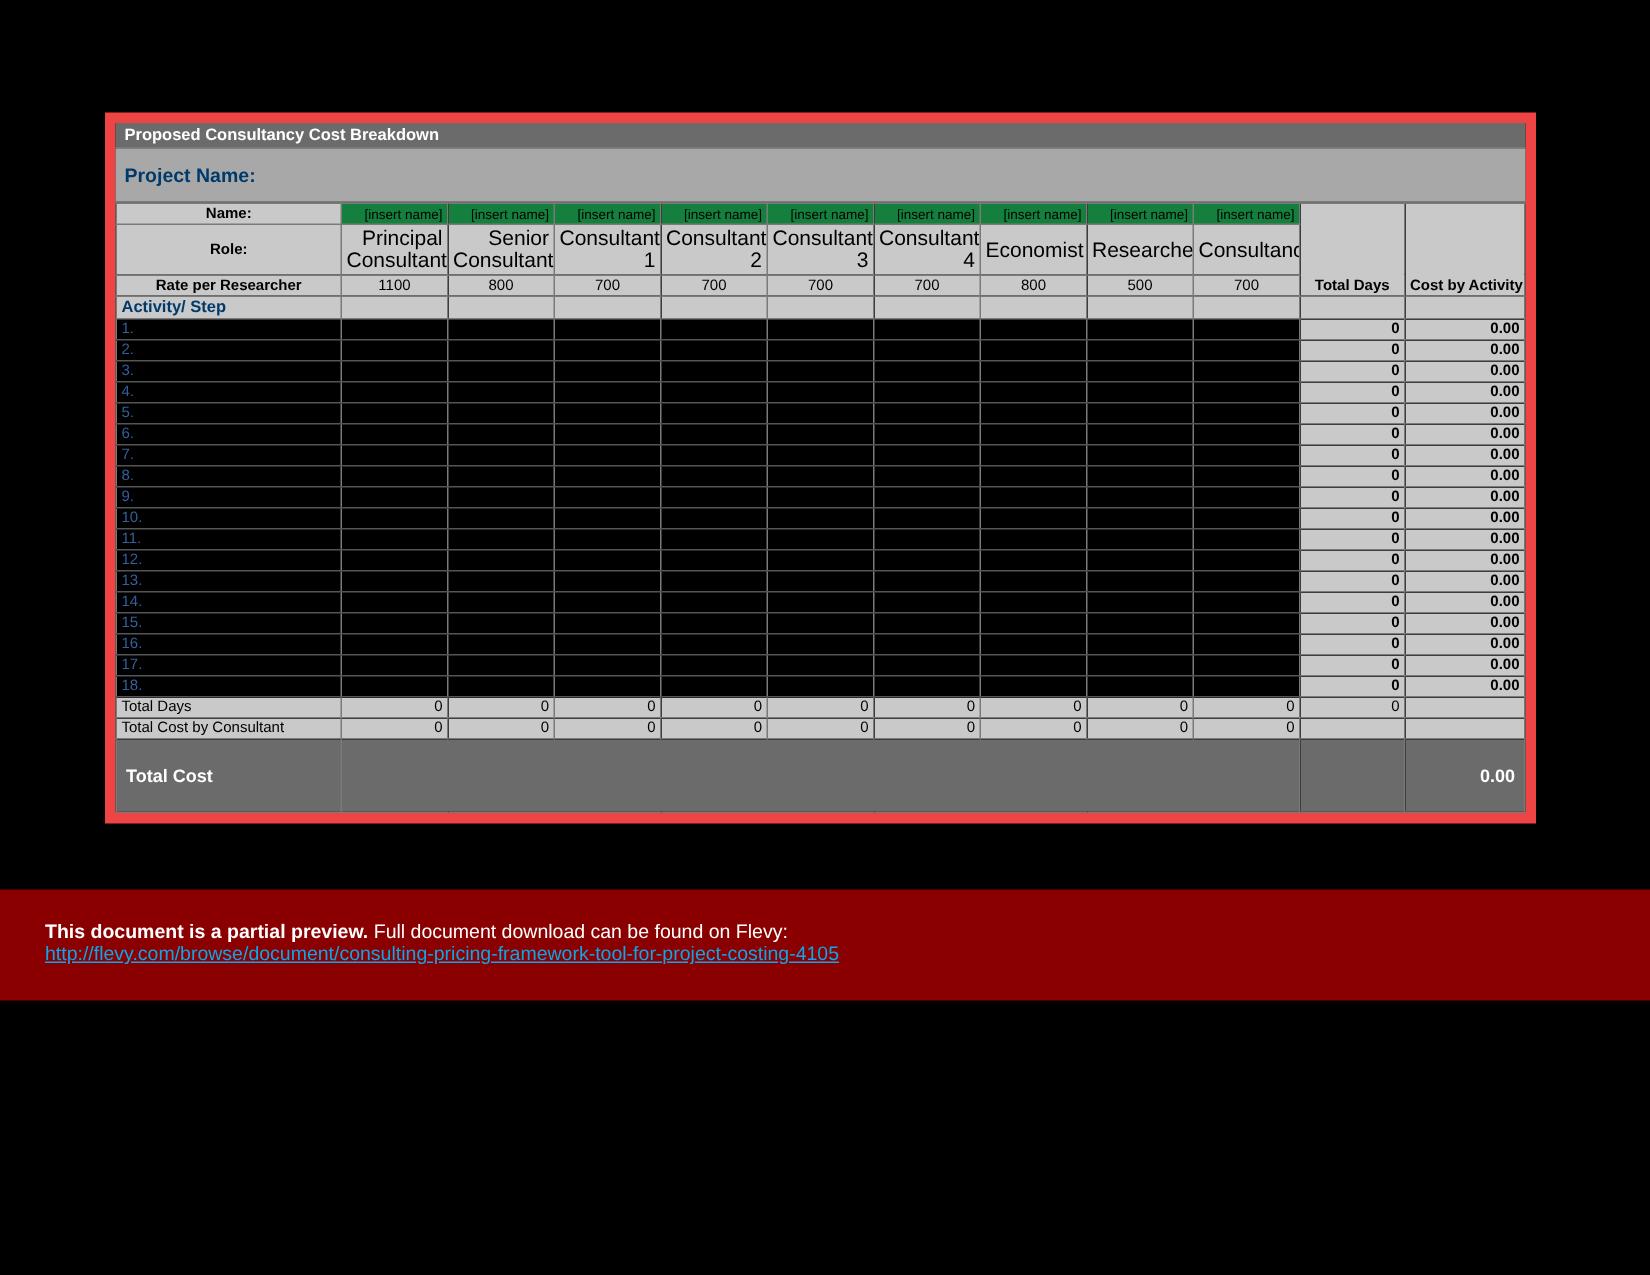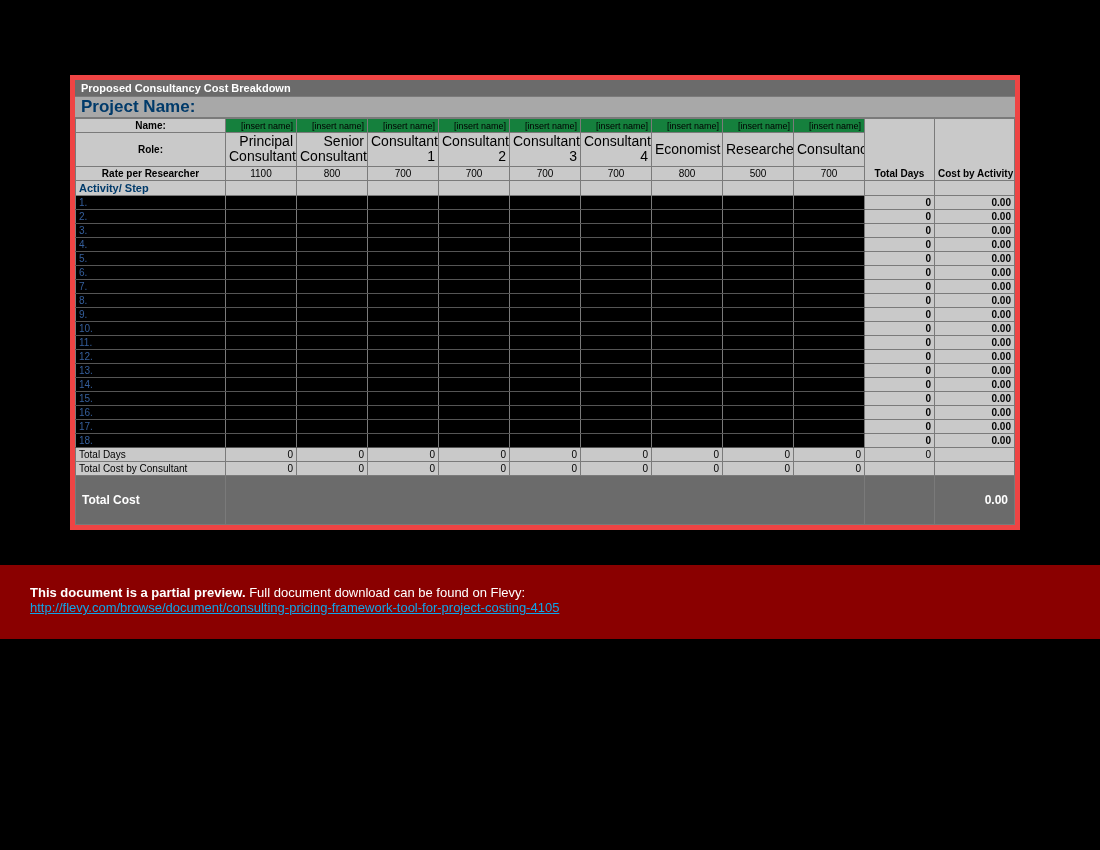--- a/index.html
+++ b/index.html
@@ -1,34 +1,34 @@
 <!DOCTYPE html>
 <html><head>
 <meta charset="utf-8">
 <style>
   html,body{margin:0;padding:0;background:#000;font-family:Arial,Helvetica,sans-serif;width:1100px;height:850px;overflow:hidden}
-  .sheet{position:absolute;left:70px;top:75px;width:940px;border:5px solid #ef4444}
+  .sheet{position:absolute;left:70px;top:75px;width:940px;border:7px solid #ef4444}
   .title-row{background:#6b6b6b;color:#fff;font-weight:bold;font-size:11px;padding:2px 6px;border-bottom:1px solid #7a7a7a}
-  .proj-row{background:#a8a8a8;color:#003a6a;font-weight:bold;font-size:17px;padding:0 6px;border-bottom:1px solid #7a7a7a}
+  .proj-row{background:#a8a8a8;color:#003a6a;font-weight:bold;font-size:13px;padding:10px 6px;border-bottom:1px solid #7a7a7a}
   table{border-collapse:collapse;width:100%;table-layout:fixed}
   td,th{border:1px solid #7a7a7a;font-size:10px;padding:1px 3px;overflow:hidden;white-space:nowrap}
   .hdr{background:#c9c9c9;color:#000;font-weight:bold;font-size:10px;text-align:center;vertical-align:middle}
   .name-cell{background:#15803d;text-align:right;font-size:9px}
   .role-cell{background:#c9c9c9;text-align:right;font-size:14px;line-height:1.1}
   .rate-cell{background:#c9c9c9;text-align:center;font-weight:normal}
   .activity-hdr{background:#c9c9c9;color:#003a6a;font-weight:bold;font-size:11px}
   .step-label{background:#000;color:#355f9c;font-size:10px;border-left:1px solid #7a7a7a;border-right:1px solid #7a7a7a;border-bottom:1px solid #555}
   .step-cell{background:#000;border-bottom:1px solid #555}
   .totals-side{background:#c9c9c9;text-align:right;font-weight:bold;font-size:10px}
   .footer-row td{background:#c9c9c9;font-weight:normal;text-align:right;font-size:10px}
   .footer-row td.lbl{text-align:left}
   .grand-row td{background:#6b6b6b;color:#fff;font-weight:bold;font-size:12px;padding:17px 6px}
   .grand-row td.lbl{text-align:left}
   .grand-row td.val{text-align:right}
-  .preview-bar{position:absolute;left:0;top:565px;width:1100px;background:#8a0000;color:#fff;padding:20px 30px 24px 30px;box-sizing:border-box;font-size:13px}
+  .preview-bar{position:absolute;left:0;top:593px;width:1100px;background:#8a0000;color:#fff;padding:20px 30px 24px 30px;box-sizing:border-box;font-size:13px}
   .preview-bar a{color:#0ea5e9;text-decoration:underline}
   .preview-bold{font-weight:bold}
 </style>
 </head>
 <body>
 
 <div class="sheet">
   <div class="title-row">Proposed Consultancy Cost Breakdown</div>
   <div class="proj-row">Project Name:</div>
   <table>

